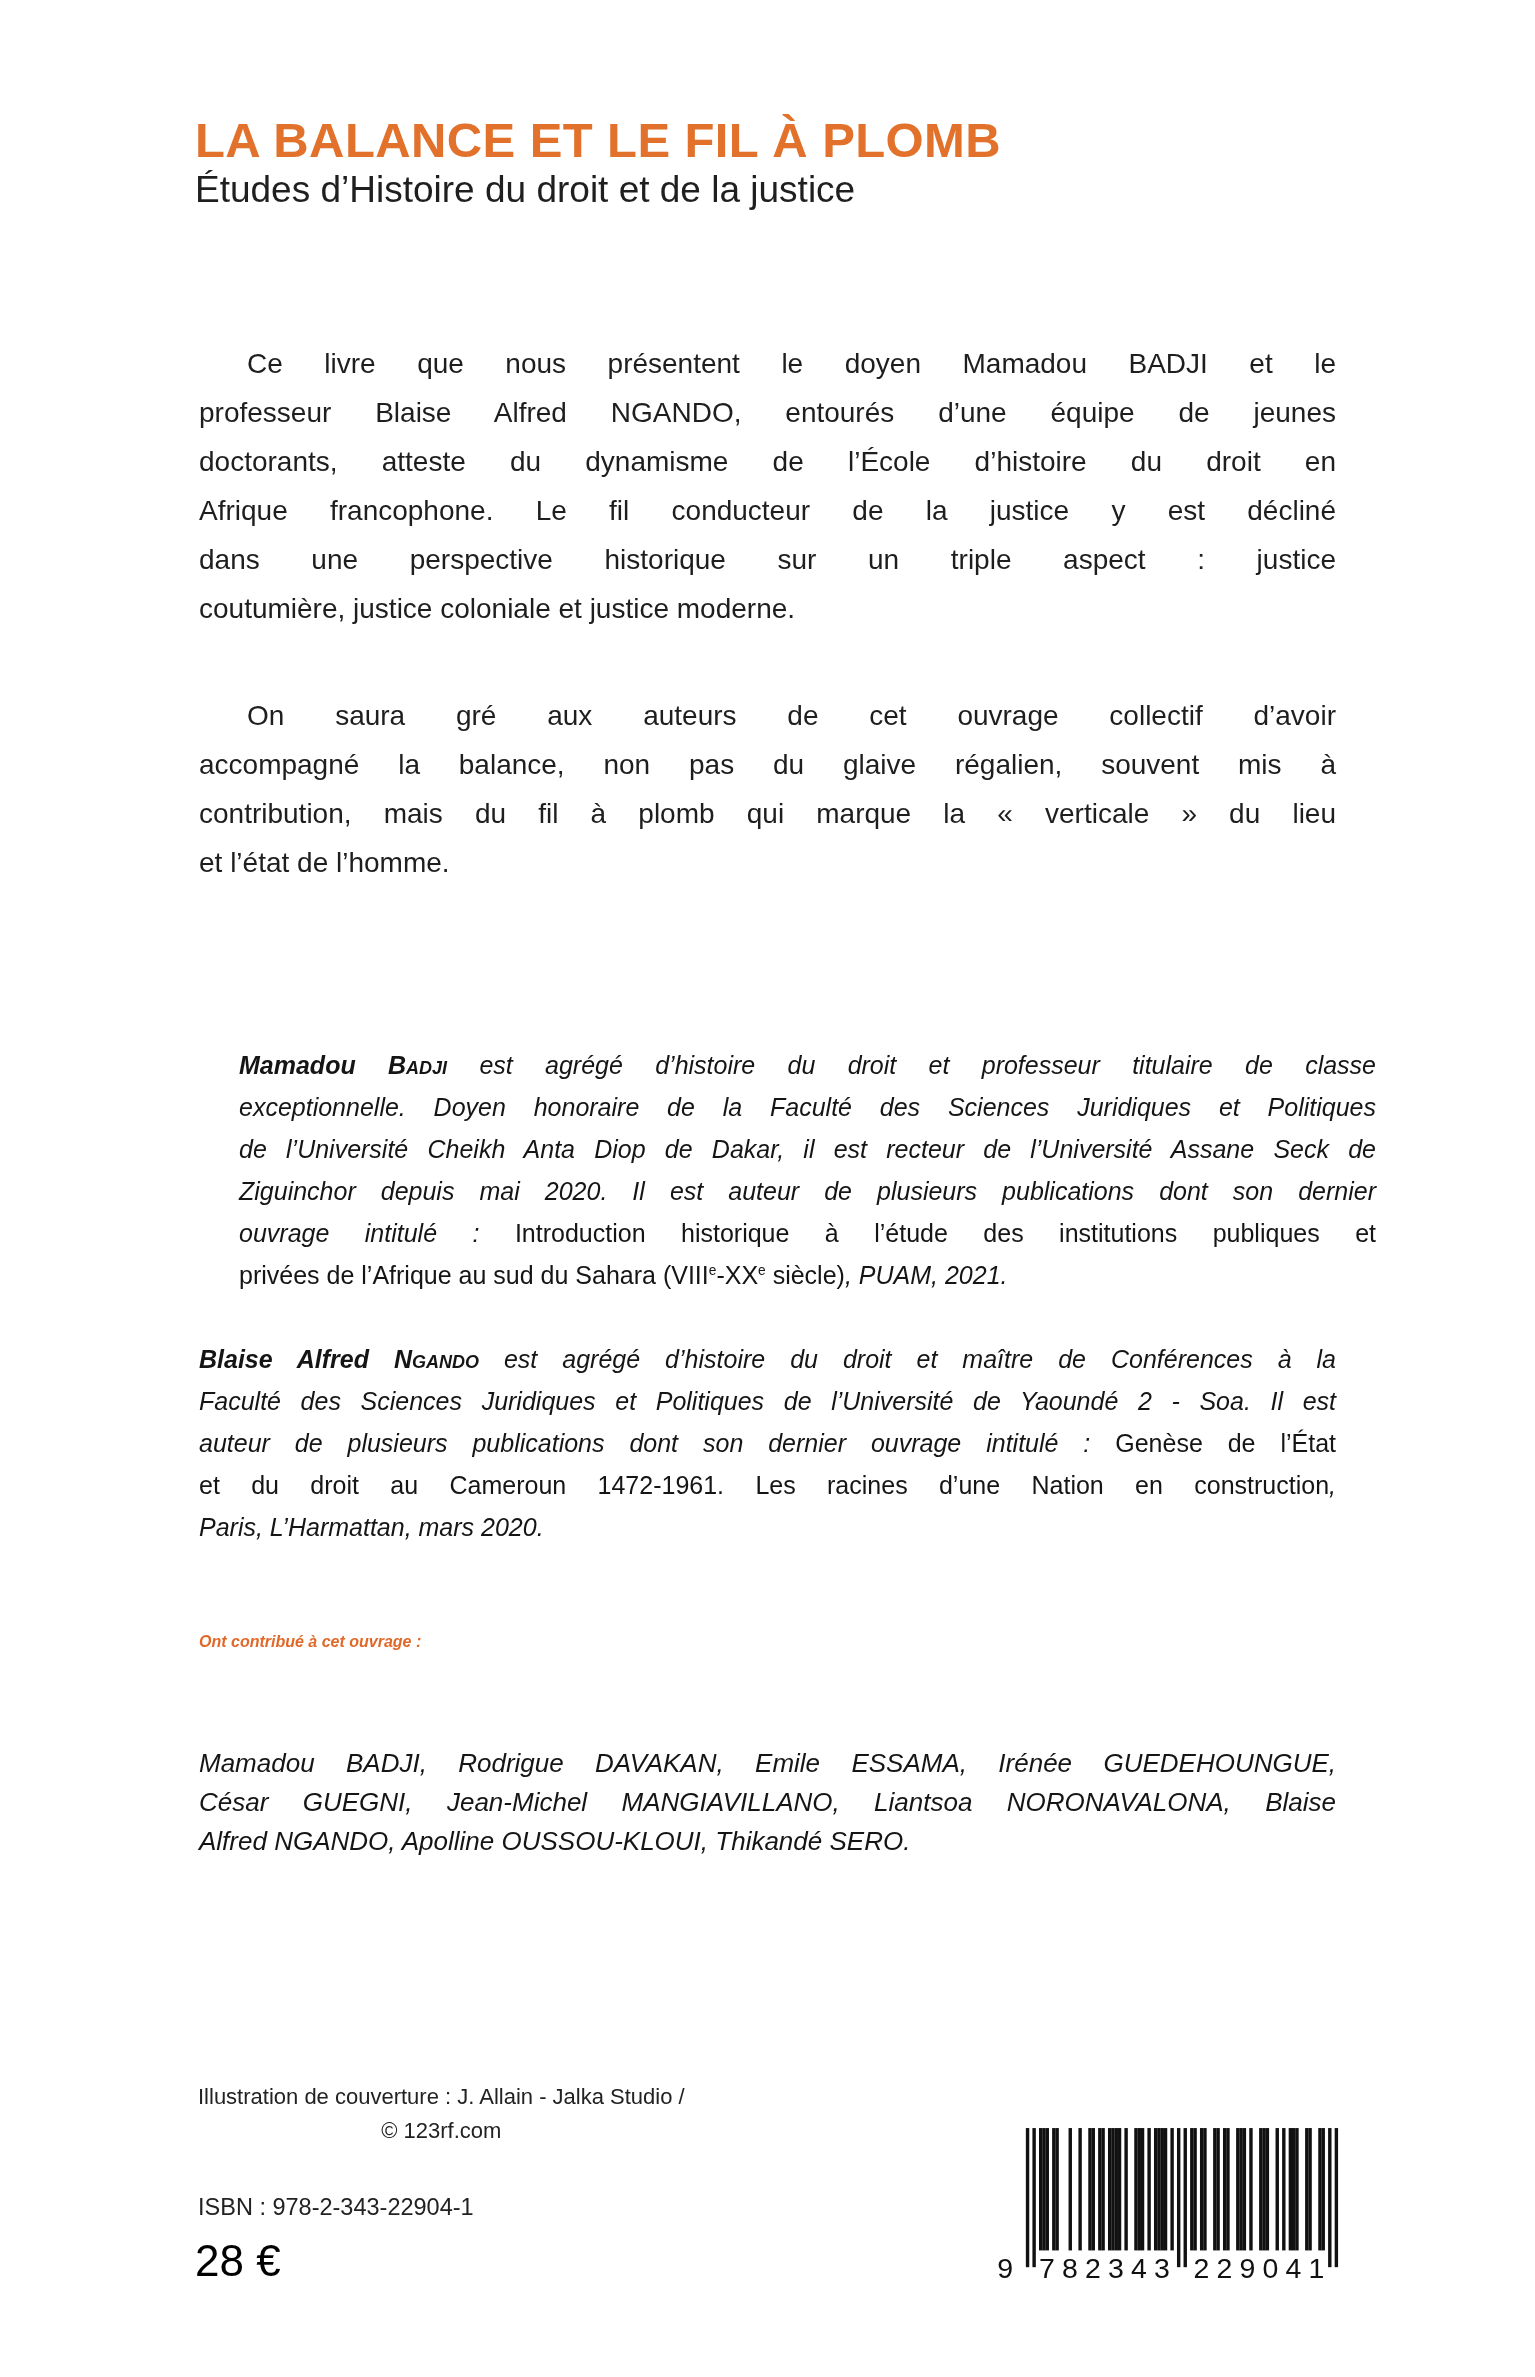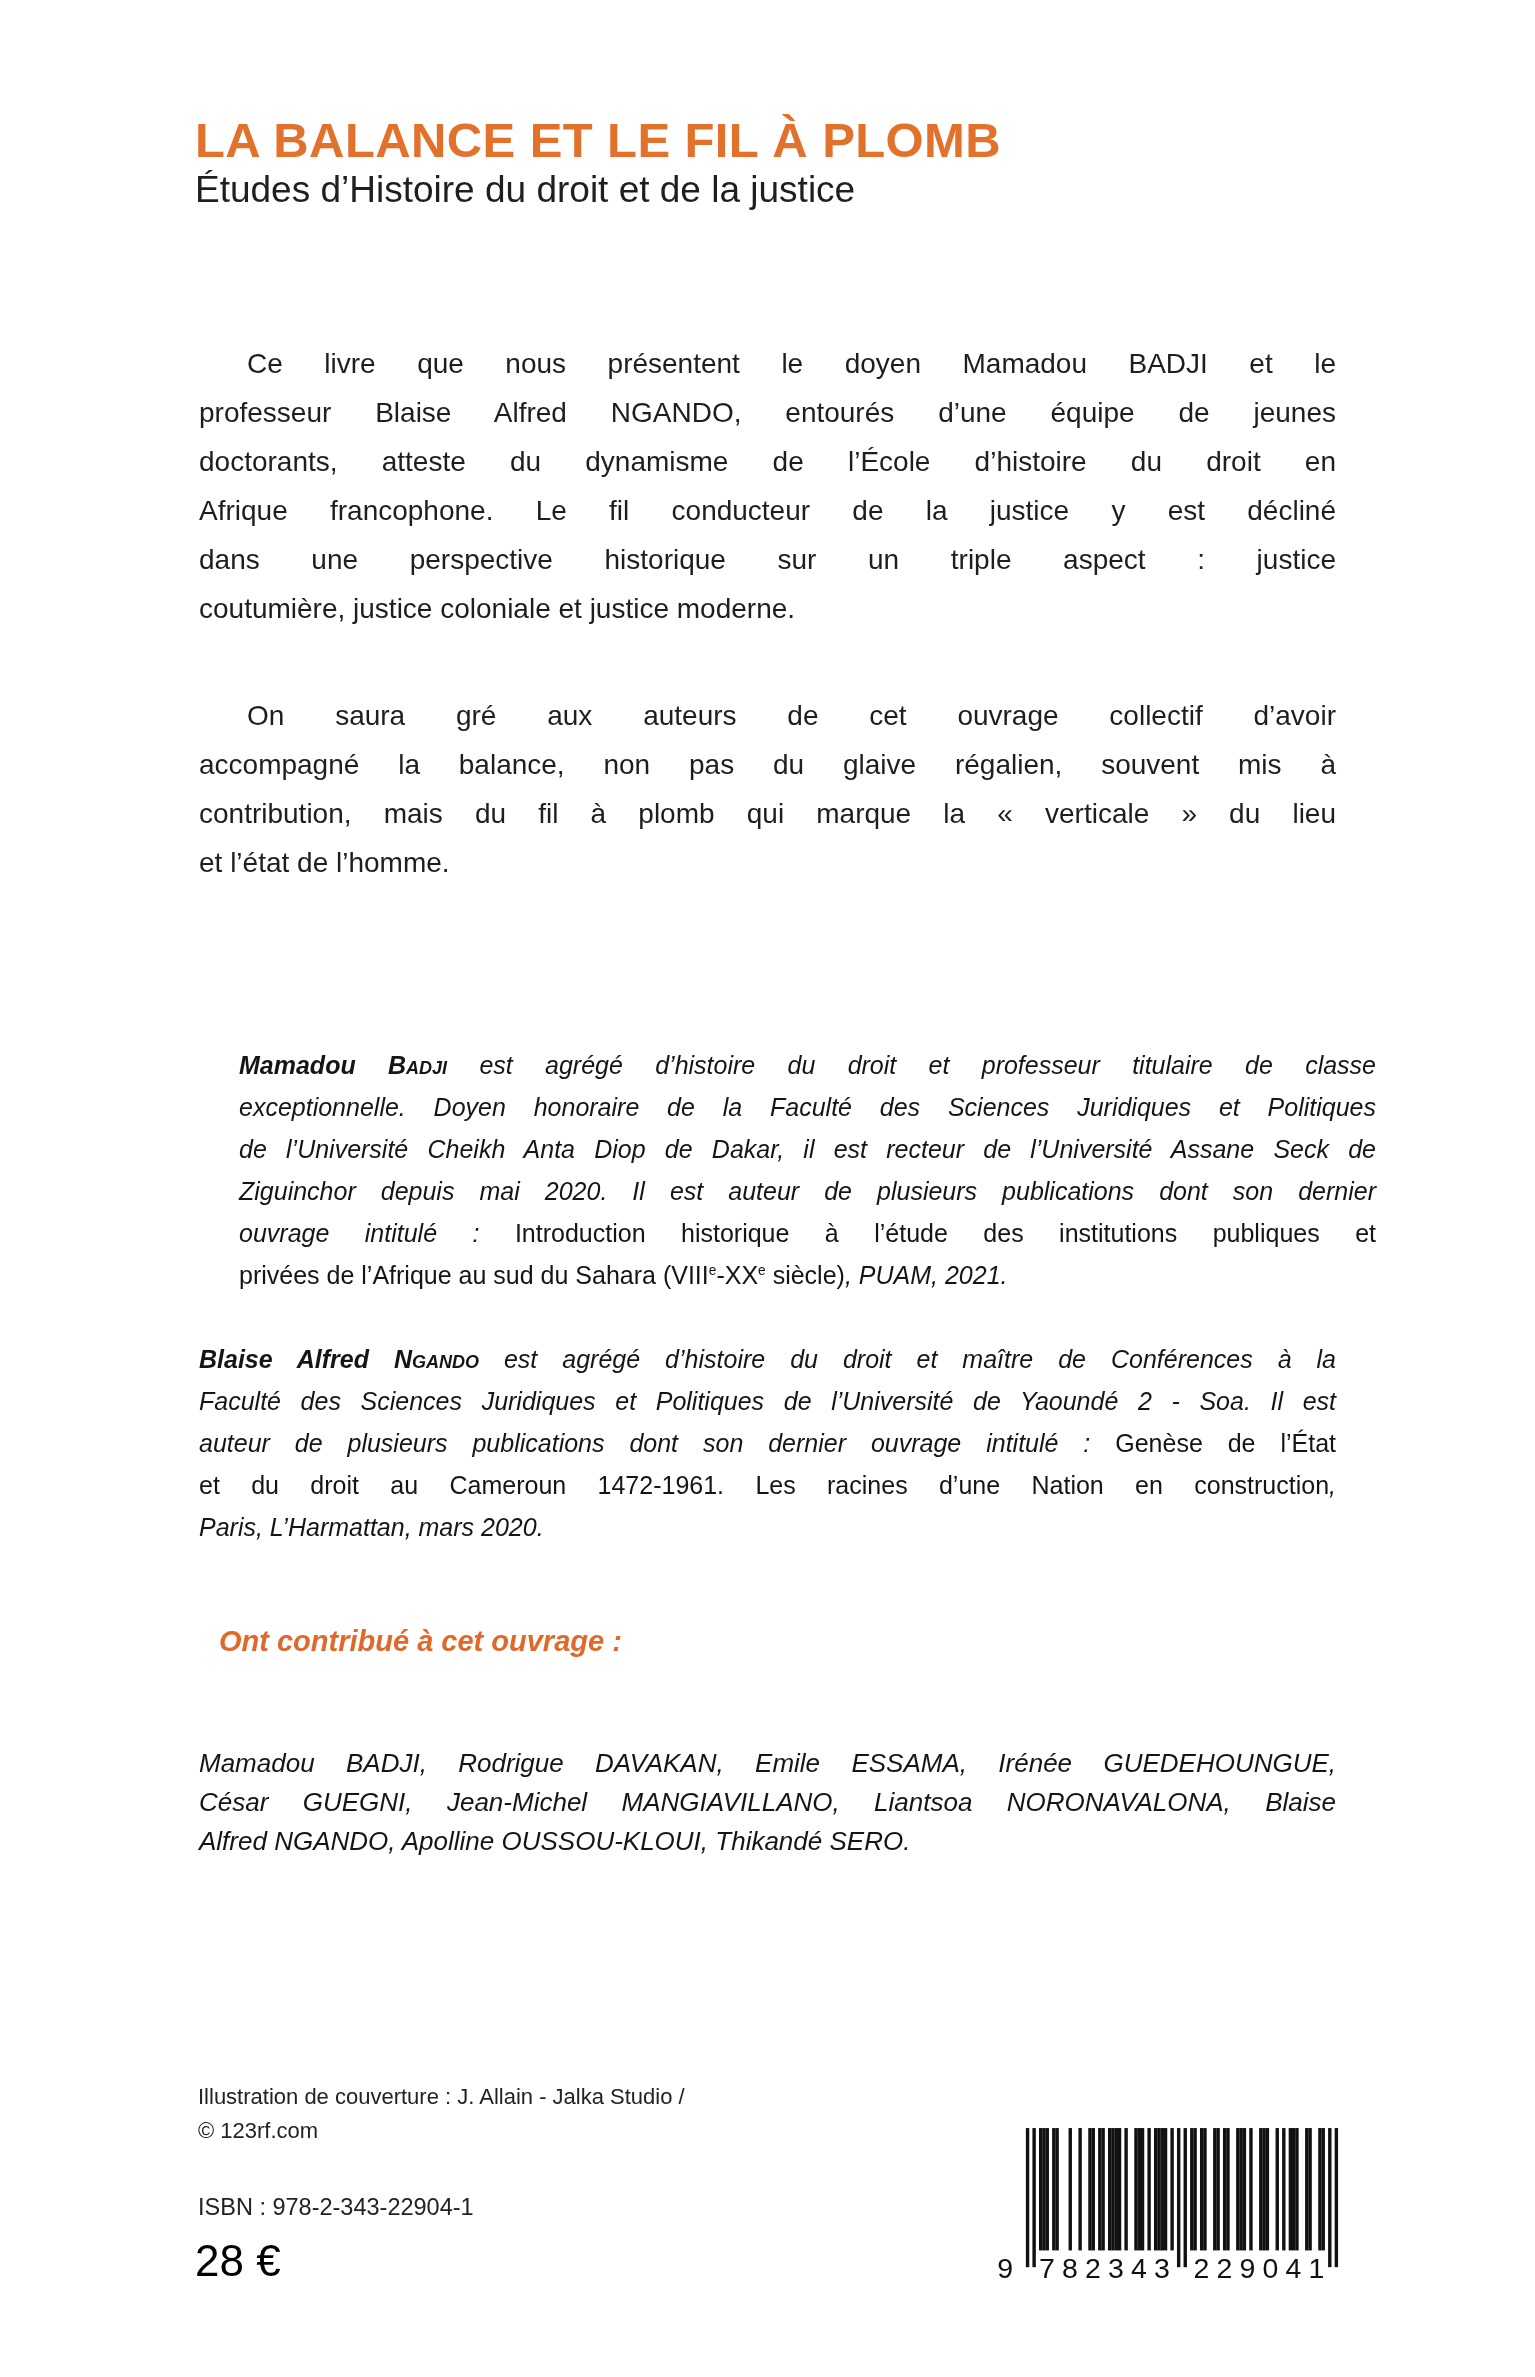--- a/index.html
+++ b/index.html
@@ -41,32 +41,32 @@
   .bio1 { top: 1044px; margin-left: 40px; }
   .bio2 { top: 1338px; }
   .it { font-style: italic; }
   .b { font-weight: bold; }
   .sc { font-variant: small-caps; }
   sup { font-size: 0.55em; line-height: 0; vertical-align: super; }
 
   .contrib-label {
     position: absolute; left: 199px; top: 1622px;
     font-family: "Liberation Sans", sans-serif; font-style: italic; font-weight: bold;
-    font-size: 29px; line-height: 39px; color: #e0692a; white-space: nowrap; margin-left: 20px;
+    font-size: 16px; line-height: 39px; color: #e0692a; white-space: nowrap;
   }
   .contrib {
     top: 1744px; font-family: Liberation Sans, sans-serif; font-style: italic;
     font-size: 26px; line-height: 39px; color: #151515;
   }
   .contrib .line { height: 39px; }
 
   .credit {
     position: absolute; left: 198px; top: 2080px;
     font-family: "Liberation Sans", sans-serif; font-size: 22px; line-height: 34px;
-    color: #222; white-space: nowrap;
+    color: #222; white-space: nowrap; text-align: center;
   }
   .isbn {
     position: absolute; left: 198px; top: 2192px;
     font-family: "Liberation Sans", sans-serif; font-size: 23.5px; line-height: 30px;
     color: #222; white-space: nowrap;
   }
   .price {
     position: absolute; left: 195px; top: 2240px;
     font-family: "Liberation Sans", sans-serif; font-size: 44px; line-height: 42px;
     color: #000; white-space: nowrap;

